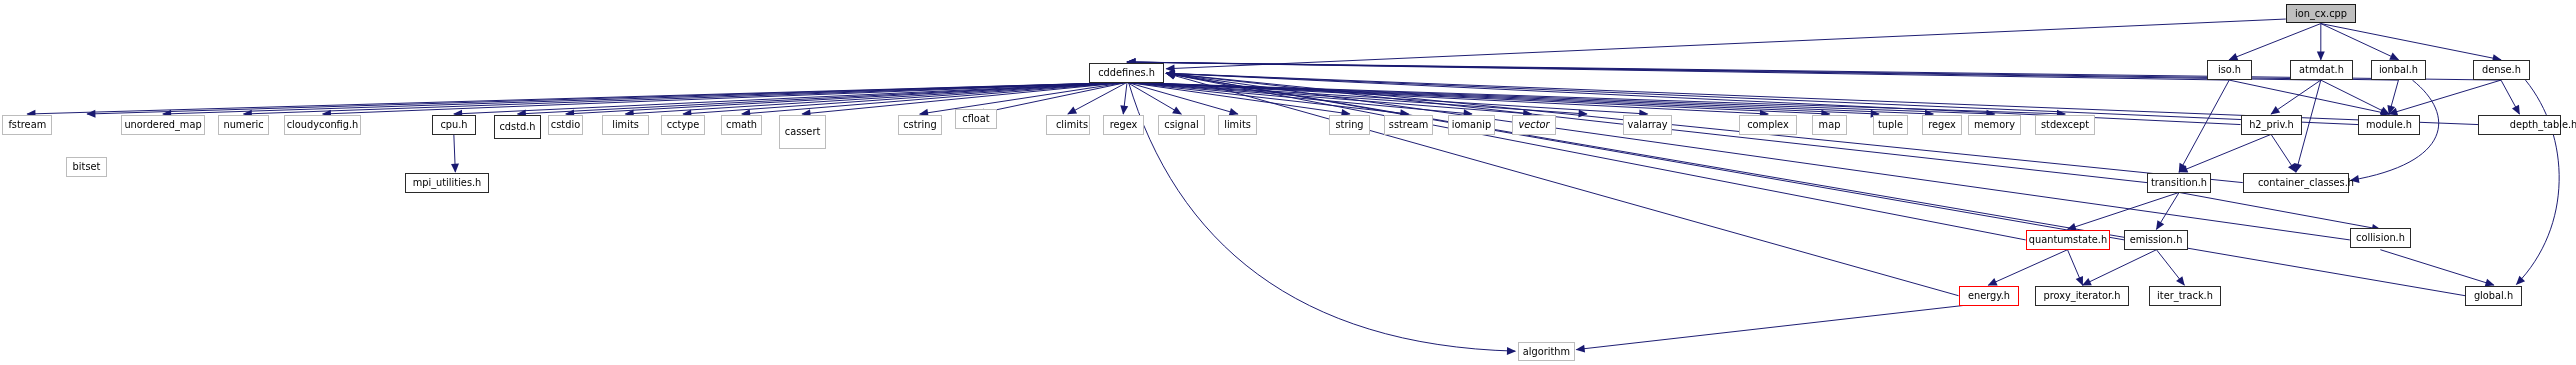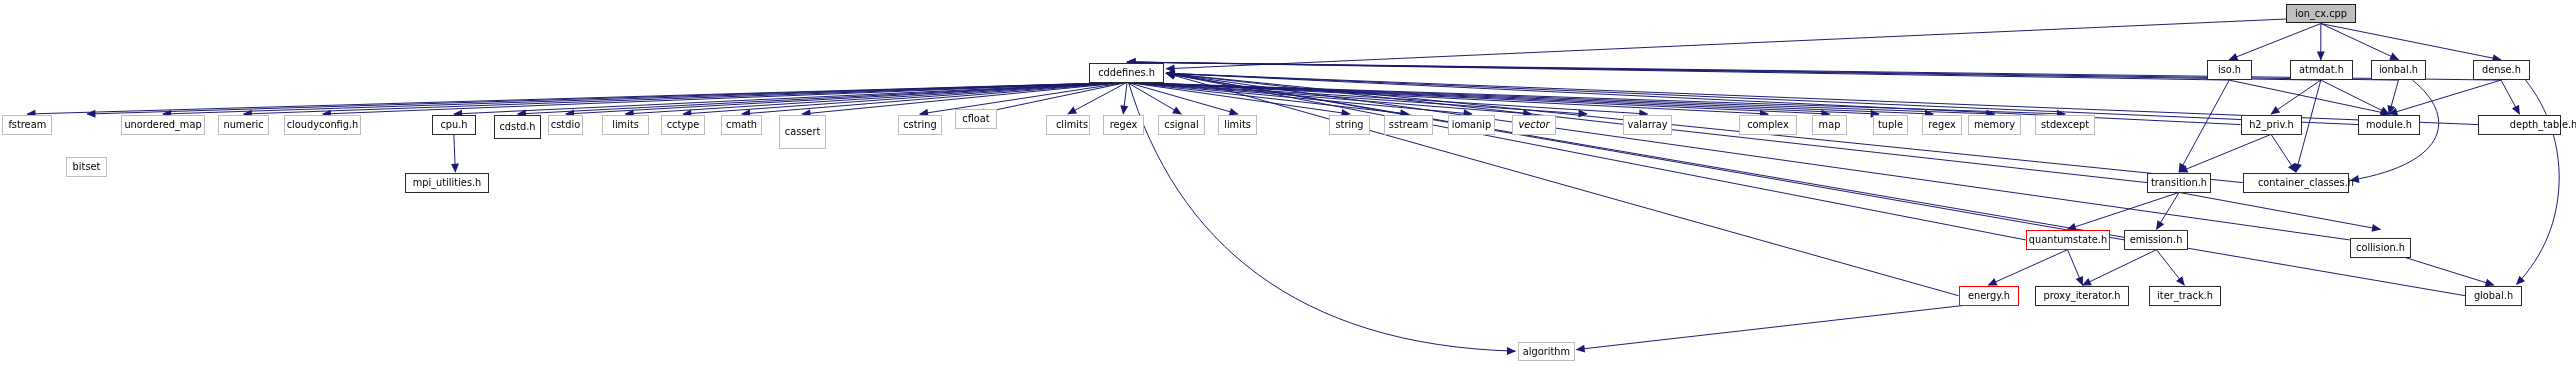--- a/index.html
+++ b/index.html
@@ -134,20 +134,20 @@
     <div class="node system" style="left: 1968px; top: 115px; width: 53px; height: 19.6px;">memory</div>
     <div class="node system" style="left: 2035px; top: 115px; width: 60px; height: 19.6px;">stdexcept</div>
     <div class="node project" style="left: 2241px; top: 115px; width: 61px; height: 19.6px;">h2_priv.h</div>
     <div class="node project" style="left: 2358px; top: 115px; width: 62px; height: 19.6px;">module.h</div>
     <div class="node project" style="left: 2478px; top: 115px; width: 83px; height: 19.6px; padding-left: 48px;">depth_table.h</div>
     <div class="node project" style="left: 405px; top: 173px; width: 84px; height: 19.6px;">mpi_utilities.h</div>
     <div class="node project" style="left: 2147px; top: 173px; width: 64px; height: 19.6px;">transition.h</div>
     <div class="node project" style="left: 2243px; top: 173px; width: 106px; height: 19.6px; padding-left: 20px;">container_classes.h</div>
     <div class="node truncated" style="left: 2026px; top: 230px; width: 84px; height: 19.6px;">quantumstate.h</div>
     <div class="node project" style="left: 2124px; top: 230px; width: 64px; height: 19.6px;">emission.h</div>
-    <div class="node project" style="left: 2350px; top: 238px; width: 61px; height: 19.6px;">collision.h</div>
+    <div class="node project" style="left: 2350px; top: 228px; width: 61px; height: 19.6px;">collision.h</div>
     <div class="node truncated" style="left: 1959px; top: 286px; width: 60px; height: 19.6px;">energy.h</div>
     <div class="node project" style="left: 2035px; top: 286px; width: 94px; height: 19.6px;">proxy_iterator.h</div>
     <div class="node project" style="left: 2149px; top: 286px; width: 72px; height: 19.6px;">iter_track.h</div>
     <div class="node project" style="left: 2465px; top: 286px; width: 57px; height: 19.6px;">global.h</div>
     <div class="node system" style="left: 1518px; top: 342px; width: 57px; height: 19px;">algorithm</div>
   </div>
 
 
 </body></html>

